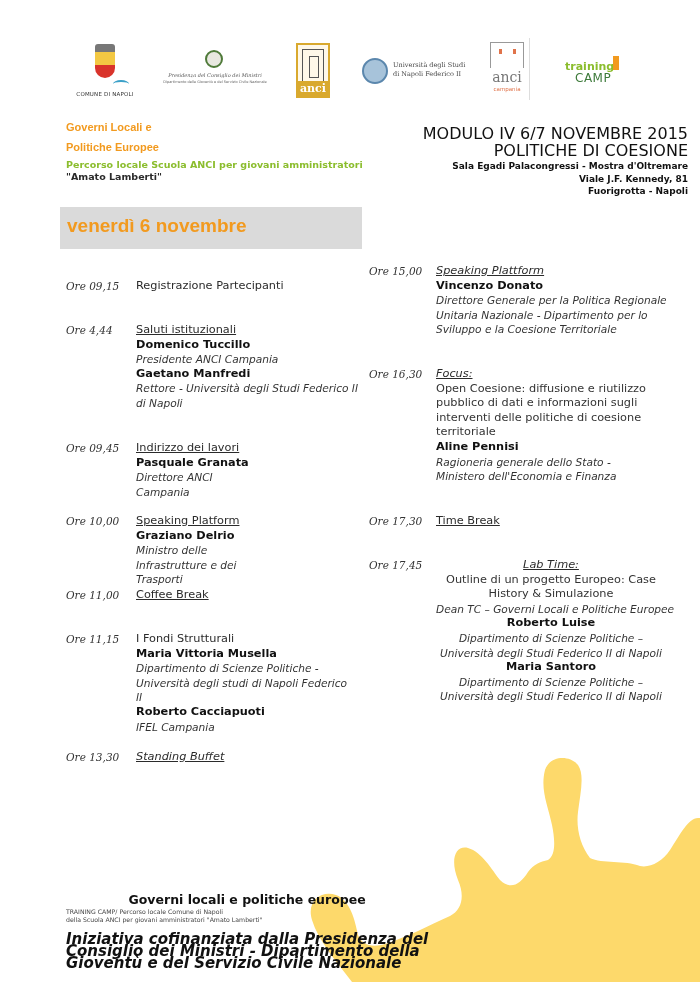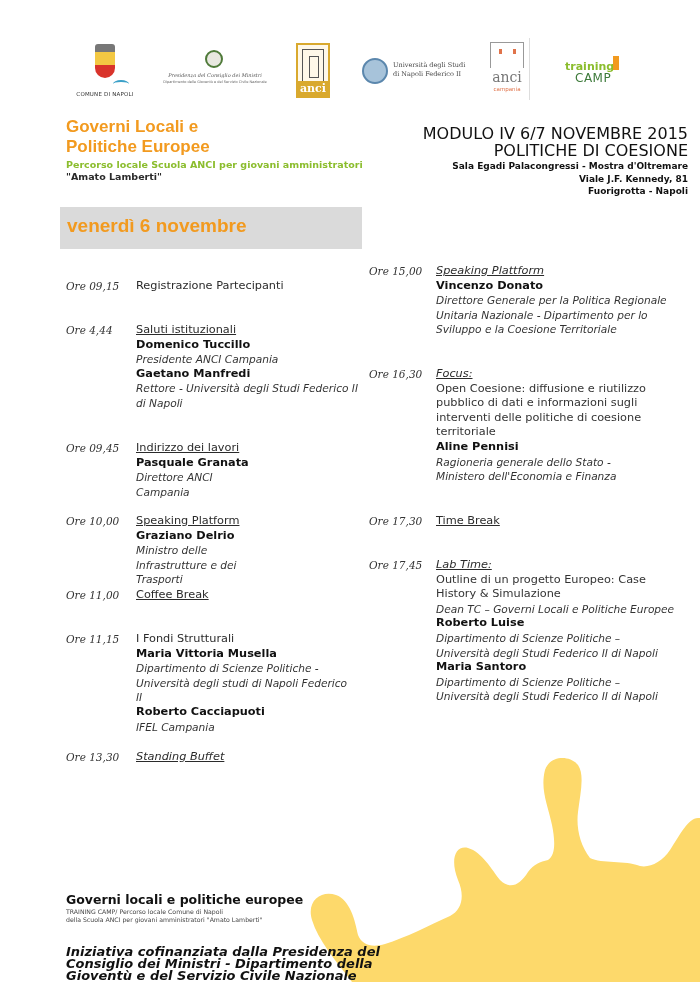--- a/index.html
+++ b/index.html
@@ -38,21 +38,21 @@
     .ac-word { position:absolute; left:0; top:32px; width:42px; text-align:center; font-size:14px; color:#777; font-family:"DejaVu Serif", serif; line-height:14px; }
     .ac-sub { position:absolute; left:0; top:48px; width:42px; text-align:center; font-size:5.5px; color:#e0734a; }
 
     .logo-training { left:505px; top:18px; width:60px; height:32px; }
     .tr-word { position:absolute; left:0; top:4px; font-size:11px; color:#8bbd2d; font-weight:bold; }
     .tr-bar { position:absolute; left:48px; top:0; width:6px; height:14px; background:#f29a1f; }
     .tr-camp { position:absolute; left:10px; top:15px; font-size:12px; color:#3d7a3a; letter-spacing:.5px; }
 
     
     .title-left { position:absolute; left:66px; top:117px; }
-    .title-main { font-family:"Liberation Sans", sans-serif; font-weight:bold; font-size:17px; color:#f29a1f; line-height:20px; }
+    .title-main { font-family:"Liberation Sans", sans-serif; font-weight:bold; font-size:11px; color:#f29a1f; line-height:20px; }
     .title-sub { font-weight:bold; font-size:9.5px; color:#8bbd2d; line-height:13px; margin-top:1px; }
     .title-quote { font-weight:bold; font-size:9.5px; color:#2a2a2a; line-height:12px; }
 
     .title-right { position:absolute; right:12px; top:127px; text-align:right; }
     .tr-modulo { font-weight:normal; font-size:16px; color:#111; line-height:14px; }
     .tr-politiche { font-weight:normal; font-size:16px; color:#111; line-height:19px; }
     .tr-addr { font-weight:bold; font-size:9px; color:#111; line-height:12.5px; }
 
     
     .day-band { position:absolute; left:60px; top:207px; width:302px; height:42px; background:#dadada; }
@@ -65,23 +65,23 @@
     .col-right .body { left:67px; }
     .label { display:block; white-space:nowrap; }
     .label.u { text-decoration:underline; }
     .label.ui { text-decoration:underline; font-style:italic; }
     .name { display:block; font-weight:bold; color:#111; white-space:nowrap; }
     .role { display:block; font-style:italic; color:#333; font-size:10.6px; }
     .desc { display:block; color:#333; }
 
     
     .footer { position:absolute; left:66px; top:892px; }
-    .f-title { font-weight:bold; font-size:12.5px; color:#111; line-height:16px; }
+    .f-title { font-weight:bold; font-size:12.5px; color:#111; line-height:16px;text-align:center; }
     .f-sub { font-size:6.2px; color:#444; line-height:8px; }
-    .f-init { font-weight:bold; font-style:italic; font-size:13px; color:#111; line-height:12px; margin-top:22px; }
+    .f-init { font-weight:bold; font-style:italic; font-size:15px; color:#111; line-height:12px; margin-top:9px; }
 
     .splash { position:absolute; left:0; top:0; width:700px; height:990px; pointer-events:none; }
   </style>
 </head>
 <body>
 
 <svg class="splash" viewBox="0 0 700 990" xmlns="http://www.w3.org/2000/svg">
   <path fill="#fdd96b" d="M352,982 C335,960 318,940 312,920 C306,900 322,890 336,895 C350,900 355,920 358,935 C362,945 372,948 385,944 C405,938 430,925 450,916 C462,910 465,896 458,880 C450,860 455,845 468,848 C482,852 492,870 500,880 C510,890 520,885 528,872 C534,864 540,862 548,860 C556,855 555,840 552,825 C548,805 540,790 545,770 C550,755 570,755 578,765 C585,775 580,795 578,812 C576,828 580,845 590,858 C602,864 625,860 640,866 C650,868 662,862 670,850 C680,835 688,818 698,818 L700,818 L700,982 Z"></path>
 </svg>
 
@@ -224,21 +224,21 @@
 
 <div class="agenda-item col-right" style="left:369px; top:514px;">
   <span class="time">Ore 17,30</span>
   <div class="body">
     <span class="label u">Time Break</span>
   </div>
 </div>
 
 <div class="agenda-item col-right" style="left:369px; top:558px;">
   <span class="time">Ore 17,45</span>
-  <div class="body" style="width:230px;">
+  <div class="body" style="width:230px;text-align:center;">
     <span class="label ui">Lab Time:</span>
     <span class="desc">Outline di un progetto Europeo: Case History &amp; Simulazione</span>
     <span class="role" style="white-space:nowrap;">Dean TC – Governi Locali e Politiche Europee</span>
     <span class="name">Roberto Luise</span>
     <span class="role">Dipartimento di Scienze Politiche – Università degli Studi Federico II di Napoli</span>
     <span class="name">Maria Santoro</span>
     <span class="role">Dipartimento di Scienze Politiche – Università degli Studi Federico II di Napoli</span>
   </div>
 </div>
 

